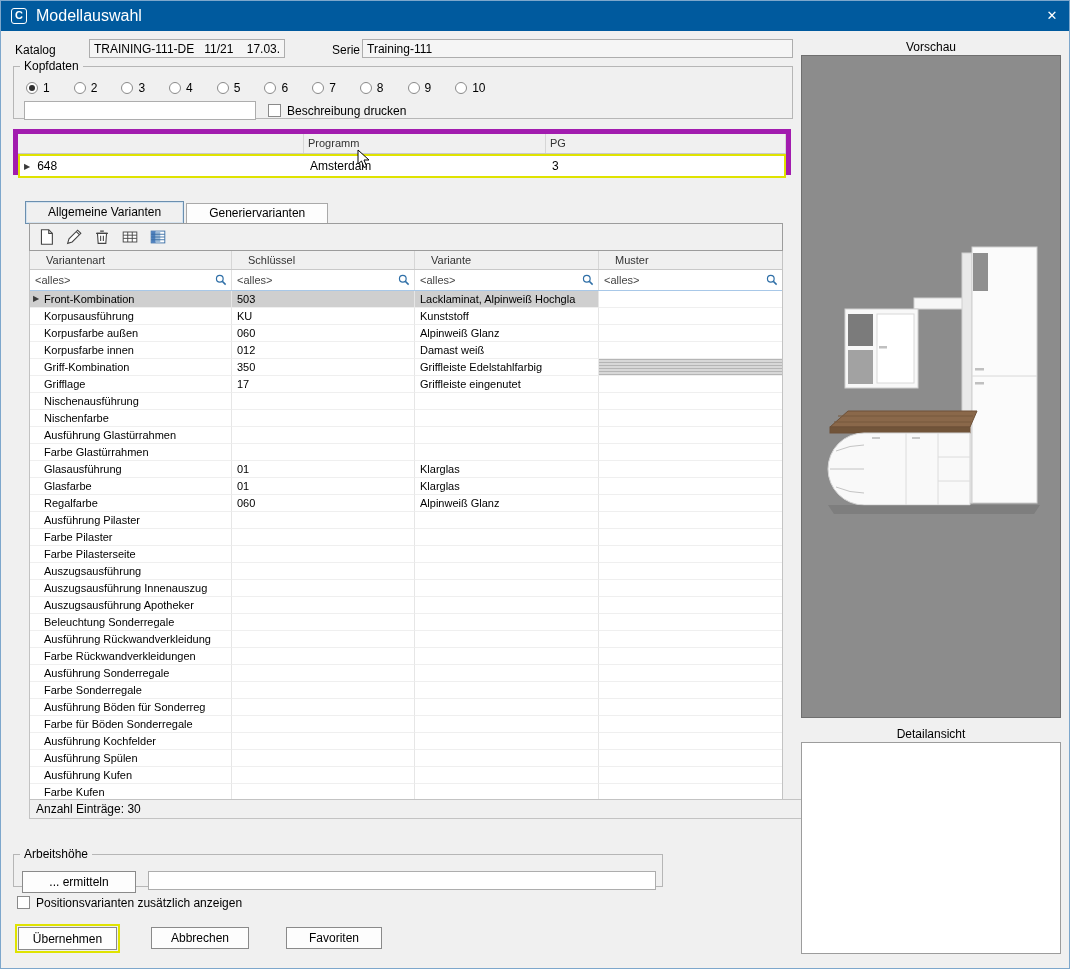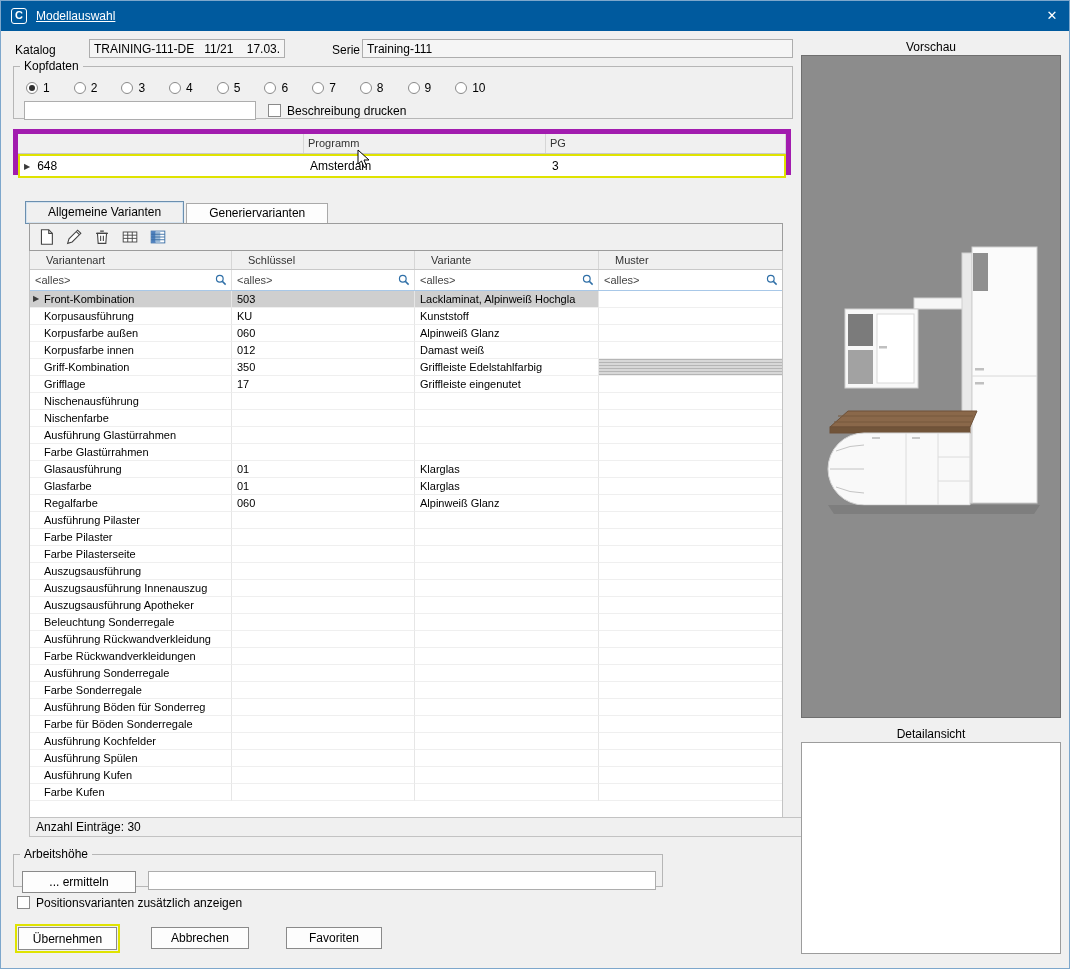--- a/index.html
+++ b/index.html
@@ -3,21 +3,21 @@
 <meta charset="utf-8">
 <style>
   * { box-sizing: border-box; margin:0; padding:0; }
   html,body { width:1070px; height:969px; }
   body { font-family:"Liberation Sans", sans-serif; font-size:12px; color:#000; background:#f0f0f0; overflow:hidden; }
   .window { position:relative; width:1070px; height:969px; background:#f0f0f0; border:1px solid #7da7cc; }
 
   
   .titlebar { position:absolute; left:0; top:0; width:100%; height:30px; background:var(--titlebar,#005a9e); color:#fff; display:flex; align-items:center; }
   .app-icon { width:16px; height:16px; margin:0 9px 0 10px; border:1.5px solid #fff; border-radius:3px; font-size:11px; font-weight:bold; line-height:13px; text-align:center; color:#fff; }
-  .win-title { font-size:12px;text-decoration:underline; }
+  .win-title { font-size:16px; }
   .close-btn { margin-left:auto; width:34px; height:30px; text-align:center; line-height:30px; font-size:13px; cursor:default; }
 
   
   .lbl { position:absolute; font-size:12px; color:#000; }
   .tbox { position:absolute; height:19px; border:1px solid #adadad; background:#f5f5f5; font-family:"Liberation Sans",sans-serif; font-size:12px; padding:0 4px; color:#000; }
   .tbox.white { background:#fff; }
 
   fieldset { position:absolute; border:1px solid #b6b6b6; background:transparent; }
   legend { font-size:12px; margin-left:6px; padding:0 4px; }
 
@@ -63,21 +63,21 @@
   .vbody { height:526px; overflow:hidden; }
   .vrow { display:flex; height:17px; }
   .vc { font-size:11px; line-height:16px; padding-left:5px; border-right:1px solid #e6e6e6; border-bottom:1px solid #efefef; overflow:hidden; white-space:nowrap; }
   .vc.c4 { border-right:none; padding:0; }
   .vc.c1 { padding-left:3px; display:flex; align-items:center; }
   .vc.c1 .vmarker { width:11px; margin-right:0; flex:none; }
   .vrow.sel .c1, .vrow.sel .c2, .vrow.sel .c3 { background:var(--selection-bg,#cfcfcf); }
   .swatch { display:block; width:100%; height:100%; background:repeating-linear-gradient(0deg,#b5b5b5 0 1px,#d8d8d8 1px 3px); }
 
   
-  .statusbar { position:absolute; left:28px; top:816px; width:866px; height:20px; background:#f0f0f0; border:1px solid #c3c3c3; display:flex; align-items:center; }
+  .statusbar { position:absolute; left:28px; top:798px; width:866px; height:20px; background:#f0f0f0; border:1px solid #c3c3c3; display:flex; align-items:center; }
   .status-text { padding-left:6px; font-size:12px; }
   .clear-x { margin-left:auto; width:24px; height:100%; border-left:1px solid #d0d0d0; text-align:center; line-height:18px; color:#bf8f8f; font-size:12px; }
 
   
   .btn { position:absolute; height:22px; background:#fdfdfd; border:1px solid #8a8a8a; font-family:"Liberation Sans",sans-serif; font-size:12px; color:#000; }
   .btn.primary { outline:2px solid var(--highlight-ring,#dfe300); outline-offset:1px; height:23px; }
 
   
   .panel-label { position:absolute; left:800px; width:260px; text-align:center; font-size:12px; }
   .preview { position:absolute; left:800px; top:54px; width:260px; height:663px; background:#8c8c8c; border:1px solid #6f6f6f; }

